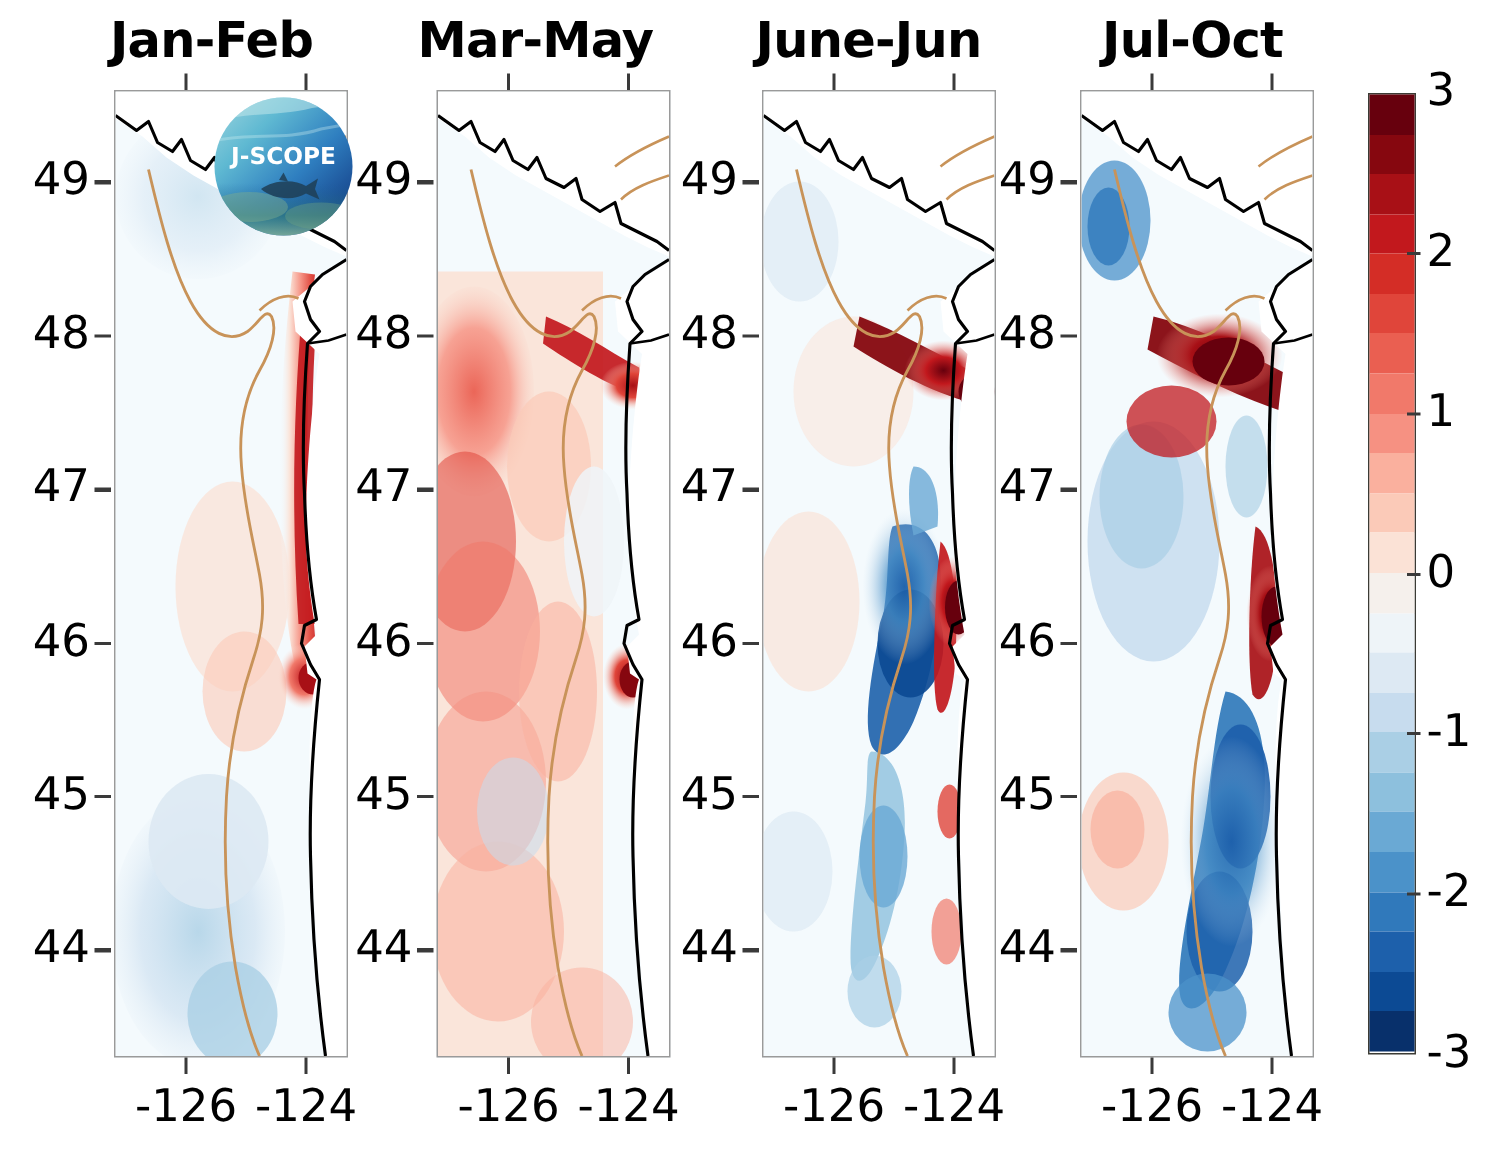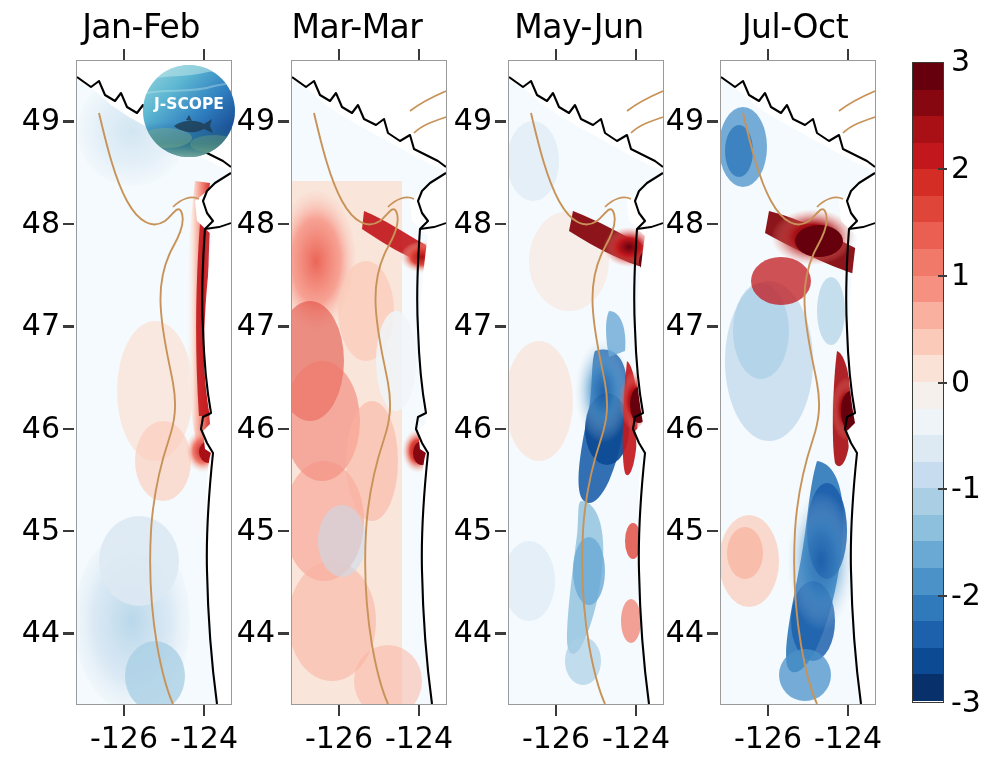--- a/index.html
+++ b/index.html
@@ -1,21 +1,21 @@
 <!DOCTYPE html>
 <html><head>
 <meta charset="utf-8">
 <style>
   html,body{margin:0;padding:0;background:#ffffff;}
   body{width:1000px;height:774px;position:relative;overflow:hidden;
        font-family:"DejaVu Sans","Liberation Sans",sans-serif;color:#000;}
   .fig{position:absolute;left:0;top:0;width:1000px;height:774px;}
 
   .panel{position:absolute;}
-  .panel-title{position:absolute;text-align:center;font-weight:normal;
+  .panel-title{position:absolute;text-align:center;font-weight:bold;
                font-size:33px;letter-spacing:-0.5px;line-height:34px;color:#000;}
   .map-frame{position:absolute;box-sizing:border-box;border:1.3px solid #9a9a9a;
              background:#f4fafd;overflow:hidden;}
   .map-frame svg{display:block;}
 
   .ytick-label{position:absolute;font-size:30px;text-align:right;color:#000;line-height:30px;}
   .xtick-label{position:absolute;font-size:30px;text-align:center;color:#000;line-height:30px;}
   .tickmark{position:absolute;background:#3a3a3a;}
 
   .logo{position:absolute;border-radius:50%;overflow:hidden;}
@@ -137,21 +137,21 @@
                      C 54 70, 40 69, 32 62 Z"></path>
             <path d="M44 56 L47 51 L50 57 Z"></path>
           </g>
           <text x="47" y="45" text-anchor="middle" font-family="'DejaVu Sans','Liberation Sans',sans-serif" font-size="15.5" font-weight="bold" fill="#ffffff">J-SCOPE</text>
         </g>
       </svg>
     </div>
   </div>
 
   <div class="panel">
-    <div class="panel-title" style="left:262px;top:10px;width:190px;">Mar-Mar</div>
+    <div class="panel-title" style="left:262px;top:10px;width:190px;">Mar-May</div>
 
     <div class="map-frame" style="left:291px;top:60px;width:156px;height:645px;">
       <svg width="154" height="643" viewBox="0 0 154 643">
         <defs>
           <clipPath id="clipP2">
               <rect x="0" y="0" width="154" height="643"></rect>
             </clipPath>
           <radialGradient id="p2hot" cx="0.5" cy="0.5" r="0.5">
             <stop offset="0%" stop-color="#a81016"></stop>
               <stop offset="50%" stop-color="#e0453a"></stop>
@@ -204,21 +204,21 @@
                    C 72 506, 74 548, 80 584 C 86 618, 92 634, 96 643" fill="none" stroke="#c89359" stroke-width="1.9"></path>
           <path d="M96 146 C 104 138, 114 134, 122 138" fill="none" stroke="#c89359" stroke-width="1.7"></path>
           <path d="M154 56 C 142 60, 130 64, 122 72" fill="none" stroke="#c89359" stroke-width="1.7"></path>
           <path d="M154 30 C 140 36, 128 42, 118 50" fill="none" stroke="#c89359" stroke-width="1.7"></path>
         </g>
       </svg>
     </div>
   </div>
 
   <div class="panel">
-    <div class="panel-title" style="left:479px;top:10px;width:200px;">May-Jun</div>
+    <div class="panel-title" style="left:479px;top:10px;width:200px;">June-Jun</div>
 
     <div class="map-frame" style="left:508px;top:60px;width:156px;height:645px;">
       <svg width="154" height="643" viewBox="0 0 154 643">
         <defs>
           <clipPath id="clipP3">
               <rect x="0" y="0" width="154" height="643"></rect>
             </clipPath>
           <radialGradient id="p3hot" cx="0.5" cy="0.5" r="0.5">
             <stop offset="0%" stop-color="#67000d"></stop>
               <stop offset="45%" stop-color="#c2181d"></stop>

